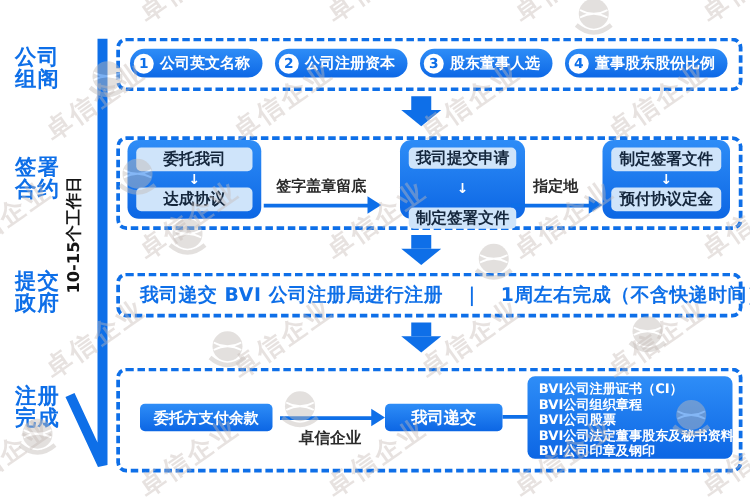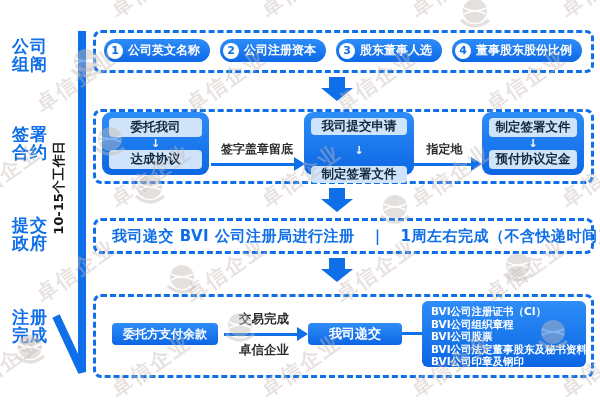--- a/index.html
+++ b/index.html
@@ -48,21 +48,21 @@
     background:linear-gradient(180deg,var(--primaryLight),#0d68e6);
     color:#fff;font-size:12px;font-weight:bold;padding:0 10px 0 3px;white-space:nowrap;}
   .pill .num{width:16px;height:16px;border-radius:50%;background:#fff;color:var(--primary);
     font-size:11px;font-weight:bold;display:flex;align-items:center;justify-content:center;margin-right:5px;}
 
   
   .row2{position:absolute;left:96px;top:112px;width:494px;height:63px;z-index:2;}
   .proc{position:absolute;top:0;height:63px;border-radius:9px;
     background:linear-gradient(180deg,var(--primaryLight),#0c66e4);
     padding:6px 7px;display:flex;flex-direction:column;justify-content:space-between;}
-  #procA{left:6px;width:107px;} #procB{left:208px;width:110px;gap:12px;} #procC{left:386px;width:102px;}
+  #procA{left:6px;width:107px;} #procB{left:224px;width:100px;gap:12px;} #procC{left:386px;width:102px;}
   .proc .sub{height:19px;background:var(--boxLight);border-radius:4px;color:var(--darkText);
     font-size:12.5px;font-weight:bold;display:flex;align-items:center;justify-content:center;white-space:nowrap;}
   .proc .darr{color:#fff;font-size:11px;line-height:7px;text-align:center;font-weight:bold;}
 
   .conn{position:absolute;top:0;height:63px;}
   #conn1{left:113px;width:96px;} #conn2{left:311px;width:75px;}
   .conn .lbl{position:absolute;top:29px;width:100%;text-align:center;font-size:12px;
     color:var(--labelText);font-weight:bold;white-space:nowrap;}
   .conn .line{position:absolute;top:51px;left:2px;right:9px;height:3px;background:var(--primary);}
   .conn .head{position:absolute;right:0;top:45px;width:0;height:0;
@@ -172,21 +172,20 @@
     <div class="proc" id="procC">
       <div class="sub">制定签署文件</div>
       <div class="darr">↓</div>
       <div class="sub">预付协议定金</div>
     </div>
   </div>
 
   <div class="row4">
     <div class="flat-pill" id="payBox">委托方支付余款</div>
     <div class="conn" id="conn4">
-      <div class="lbl-top">交易完成</div>
       <div class="line"></div>
       <div class="head"></div>
       <div class="lbl-bottom">卓信企业</div>
     </div>
     <div class="flat-pill" id="pkgBox">我司递交</div>
     <div class="link-line"></div>
     <div class="doc-box">
       <div>BVI公司注册证书（CI）</div>
       <div>BVI公司组织章程</div>
       <div>BVI公司股票</div>

